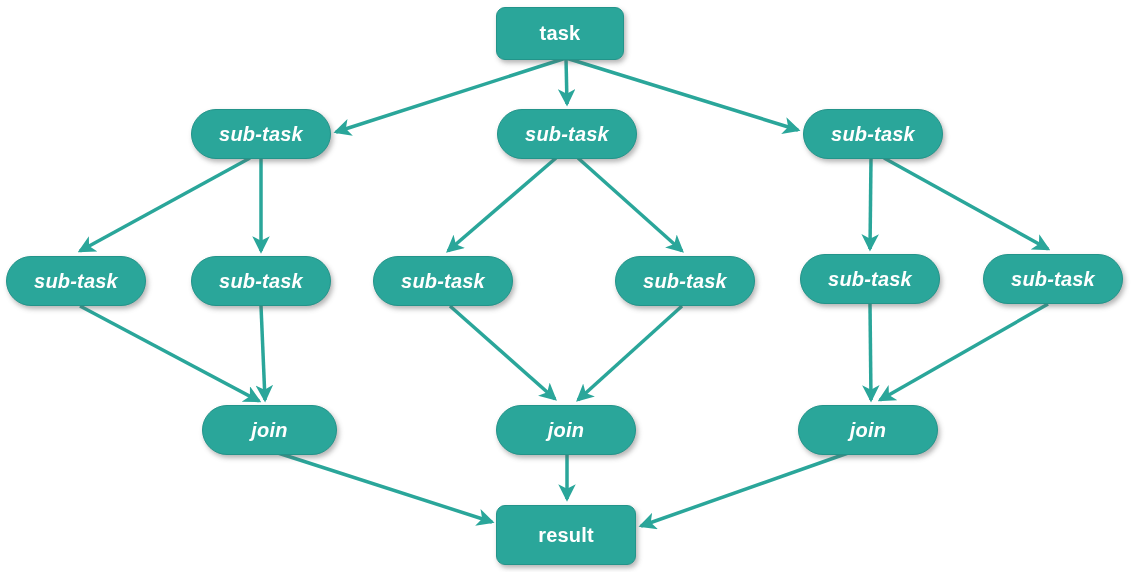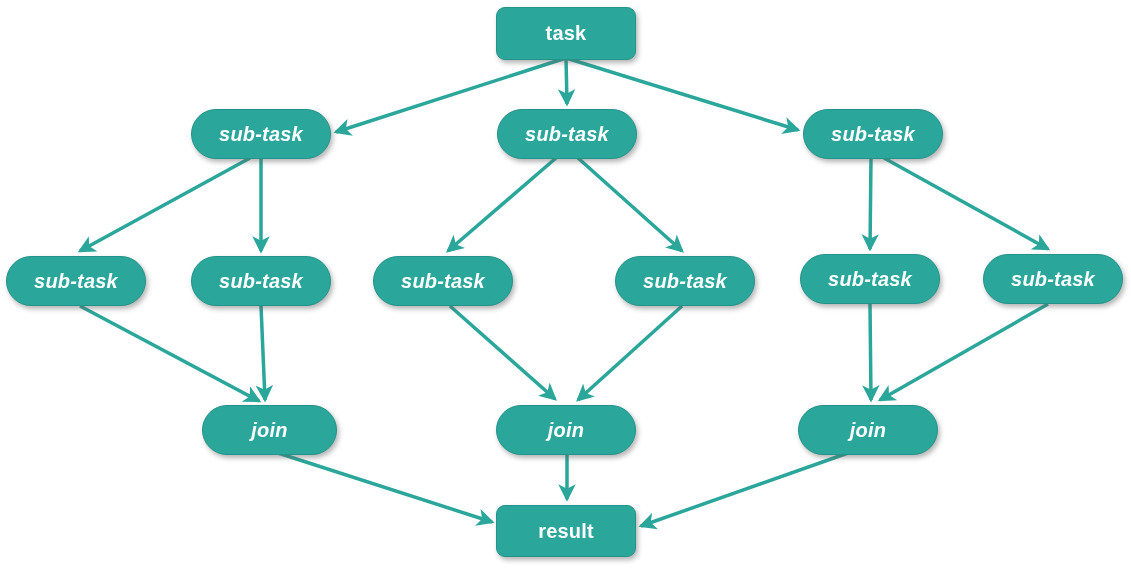--- a/index.html
+++ b/index.html
@@ -68,21 +68,21 @@
         <line x1="450" y1="306" x2="555" y2="399" marker-end="url(#arrowhead)"></line>
         <line x1="682" y1="306" x2="578" y2="400" marker-end="url(#arrowhead)"></line>
         <line x1="870" y1="304" x2="871" y2="400" marker-end="url(#arrowhead)"></line>
         <line x1="1048" y1="304" x2="880" y2="400" marker-end="url(#arrowhead)"></line>
         <line x1="278" y1="453" x2="492" y2="522" marker-end="url(#arrowhead)"></line>
         <line x1="567" y1="455" x2="567" y2="499" marker-end="url(#arrowhead)"></line>
         <line x1="848" y1="453" x2="641" y2="526" marker-end="url(#arrowhead)"></line>
       </g>
   </svg>
   <div id="node-layer">
-      <div class="node rect" style="left: 496px; top: 7px; width: 140px; height: 53px;">
+      <div class="node rect" style="left: 496px; top: 7px; width: 128px; height: 53px;">
         <span>task</span>
       </div>
       <div class="node pill" style="left: 191px; top: 109px; width: 140px; height: 50px;">
         <span>sub-task</span>
       </div>
       <div class="node pill" style="left: 497px; top: 109px; width: 140px; height: 50px;">
         <span>sub-task</span>
       </div>
       <div class="node pill" style="left: 803px; top: 109px; width: 140px; height: 50px;">
         <span>sub-task</span>
@@ -107,17 +107,17 @@
       </div>
       <div class="node pill" style="left: 202px; top: 405px; width: 135px; height: 50px;">
         <span>join</span>
       </div>
       <div class="node pill" style="left: 496px; top: 405px; width: 140px; height: 50px;">
         <span>join</span>
       </div>
       <div class="node pill" style="left: 798px; top: 405px; width: 140px; height: 50px;">
         <span>join</span>
       </div>
-      <div class="node rect" style="left: 496px; top: 505px; width: 140px; height: 52px;">
+      <div class="node rect" style="left: 496px; top: 505px; width: 140px; height: 60px;">
         <span>result</span>
       </div>
     </div>
 </div>
 
 </body></html>

